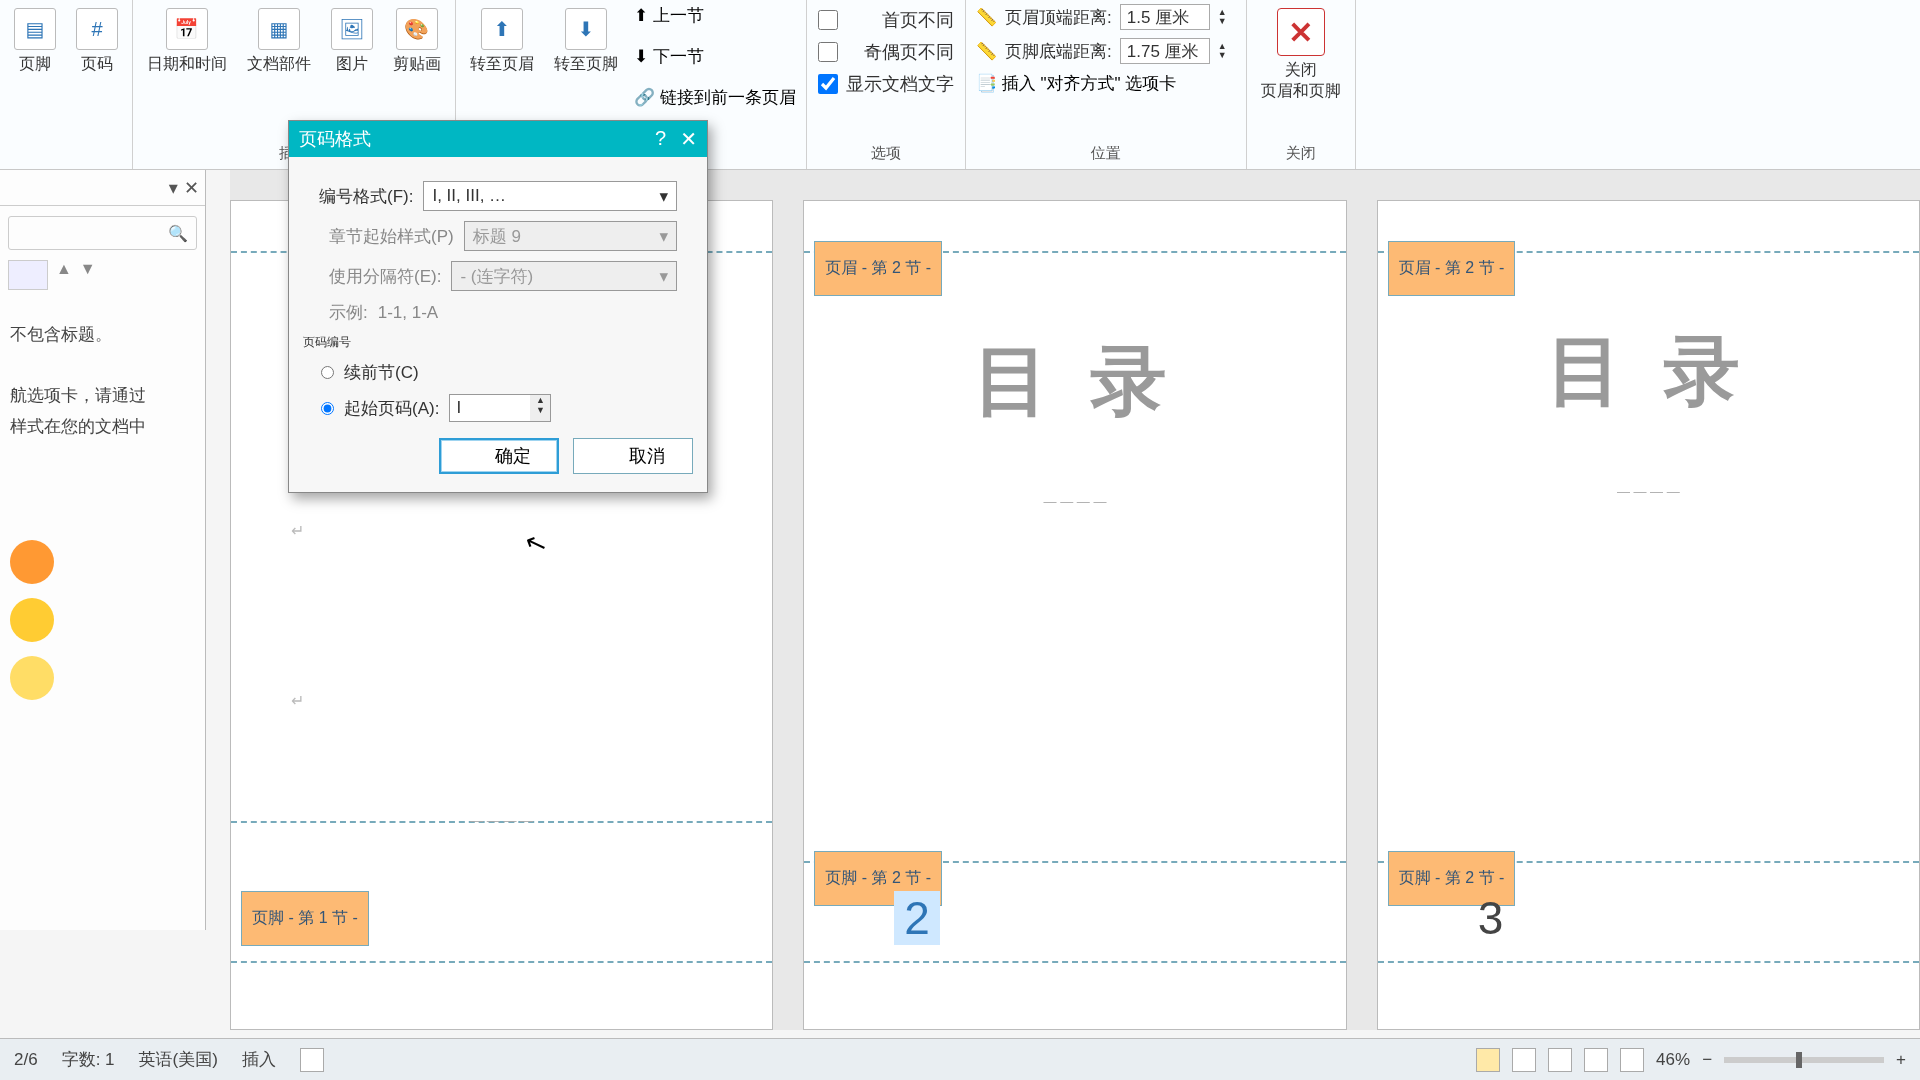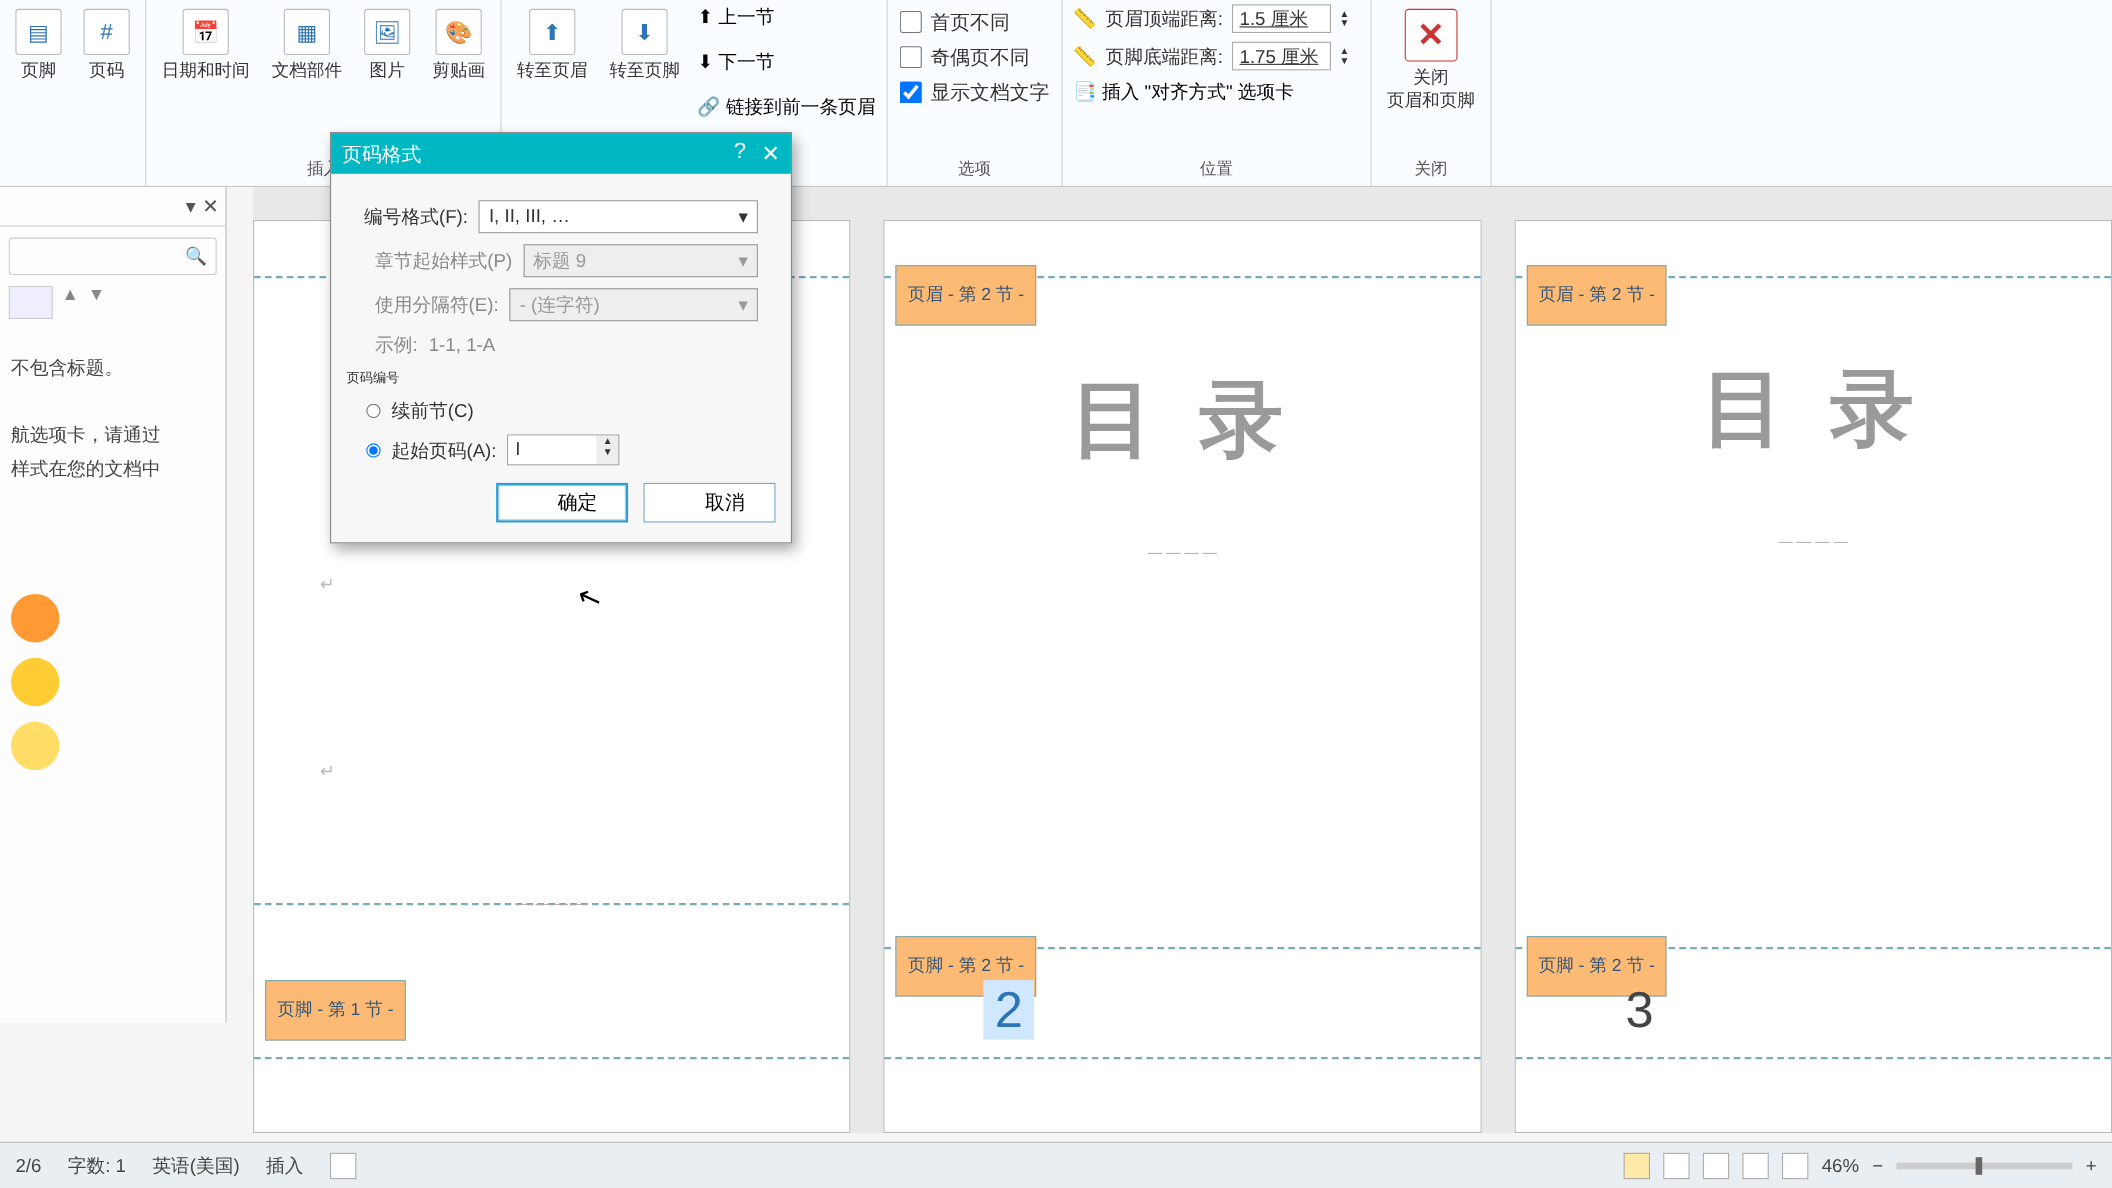--- a/index.html
+++ b/index.html
@@ -6,24 +6,24 @@
   body { background: #f5f5f5; width: 1920px; height: 1080px; overflow: hidden; position: relative; }
 
   
   .ribbon { background: #fafdff; border-bottom: 1px solid #c8c8c8; height: 170px; display: flex; }
   .rgrp { display: flex; flex-direction: column; align-items: center; padding: 4px 10px 0 10px; border-right: 1px solid #d0d0d0; }
   .rgrp-row { display: flex; gap: 12px; }
   .rbtn { display: flex; flex-direction: column; align-items: center; gap: 4px; font-size: 16px; color: #333; cursor: pointer; padding: 4px; }
   .rbtn .ico { width: 42px; height: 42px; border: 1px solid #bbb; background: #fff; border-radius: 3px; display: flex; align-items: center; justify-content: center; font-size: 20px; color: #2e75b6;}
   .rgrp-label { font-size: 15px; color: #555; margin-top: auto; padding: 10px 0 6px 0; }
 
-  .chkline { display: flex; align-items: center; gap: 8px; font-size: 18px; color: #333; padding: 4px 1px; }
+  .chkline { display: flex; align-items: center; gap: 8px; font-size: 18px; color: #333; padding: 4px 1px; justify-content: space-between; }
   .chkline input { width: 20px; height: 20px; }
   .spin { display: flex; align-items: center; gap: 8px; font-size: 17px; color: #333; }
-  .spin .box { border:1px solid #aaa; background:#fff; width:90px; height:26px; display:flex;align-items:center;padding:0 6px;text-decoration:underline;}
+  .spin .box { border:1px solid #aaa; background:#fff; width:90px; height:26px; display:flex;align-items:center;padding:0 6px;}
   .spin .ar { width:18px; display:flex;flex-direction:column; font-size:9px; line-height:9px;}
 
   .close-x { width:48px;height:48px;background:#fff;border:1px solid #c33;border-radius:4px;display:flex;align-items:center;justify-content:center;color:#c33;font-size:30px;font-weight:bold;}
 
   
   .navpane { position:absolute; left:0; top:170px; width:206px; height:760px; background:#fdfdfd; border-right:1px solid #bbb; }
   .navpane .hdr { height:36px; border-bottom:1px solid #ccc; display:flex; align-items:center; justify-content:flex-end; padding:0 6px; gap:6px;}
   .navpane .hdr span { font-size:18px; color:#555;}
   .navpane .srch { margin:10px 8px; height:34px; border:1px solid #ccc; border-radius:3px; display:flex; align-items:center; justify-content:flex-end; padding:0 8px; color:#888;}
   .navpane .tabs { display:flex; gap:8px; padding:0 8px;}
@@ -37,21 +37,21 @@
   .docwrap { position:absolute; left:230px; top:170px; right:0; bottom:50px; background:#e8e8e8; display:flex; gap:30px; padding:30px 0 0 0; overflow:hidden;}
   .page { background:#fff; width:580px; height:830px; border:1px solid #bbb; position:relative; }
   .hf-label { position:absolute; background:#fdba74; border:1px solid #7ab; font-size:16px; color:#357; padding:16px 10px; }
   .dash { border-top:2px dashed #7ab; position:absolute; left:0; right:0; }
   .toc { font-size:76px; font-weight:700; color:#9a9a9a; font-family: SimHei, sans-serif; letter-spacing:10px; text-align:center; }
   .pgnum { font-size:46px; color:#2e75b6; background:#cfe8ff; padding:0 10px; display:inline-block;}
   .pgnum.plain { background:none; color:#444;}
   .faint { font-size:13px; color:#aaa; text-align:center; }
 
   
-  .dialog { position:absolute; left:300px; top:120px; width:420px; background:#f7f7f7; border:1px solid #888; box-shadow:4px 6px 12px rgba(0,0,0,.35); z-index:50;}
+  .dialog { position:absolute; left:288px; top:120px; width:420px; background:#f7f7f7; border:1px solid #888; box-shadow:4px 6px 12px rgba(0,0,0,.35); z-index:50;}
   .dialog .title { background:#00b7c3; color:#fff; font-size:18px; padding:6px 10px; display:flex; align-items:center; justify-content:space-between;}
   .dialog .title .btns { display:flex; gap:14px; font-size:20px;}
   .dialog .body { padding:14px 14px 18px 14px; font-size:17px; color:#333; }
   .dlg-row { display:flex; align-items:center; gap:10px; margin:10px 16px;}
   .dlg-row.ind { margin-left:26px; color:#888;}
   .dlg-select { flex:1; border:1px solid #999; background:#fff; height:30px; display:flex; align-items:center; justify-content:space-between; padding:0 8px;}
   .dlg-disabled { background:#eee; color:#999;}
   .dlg-spinner { display:flex; border:1px solid #999;}
   .dlg-spinner .v { width:80px; height:26px; display:flex;align-items:center; padding:0 6px; background:#fff;}
   .dlg-spinner .a { width:20px; background:#eee; display:flex; flex-direction:column; font-size:9px; align-items:center;}

